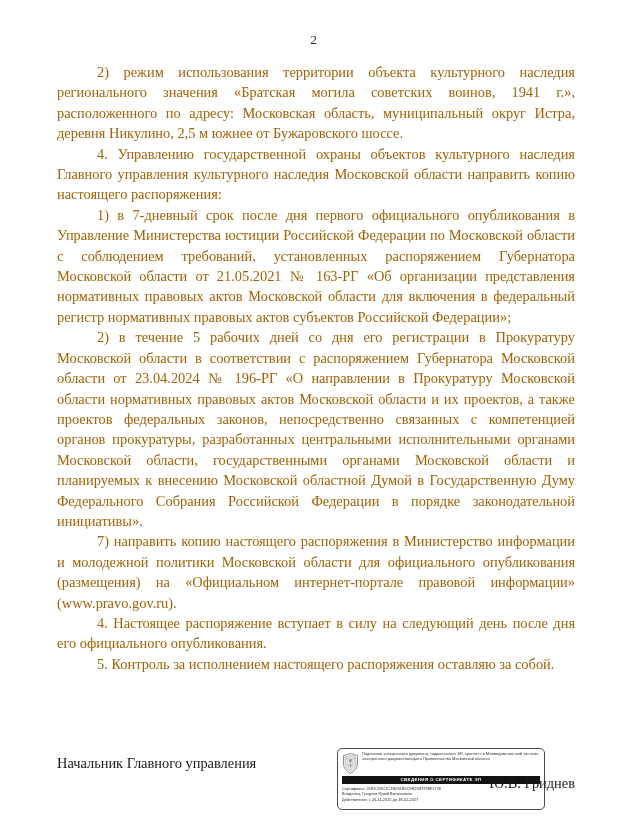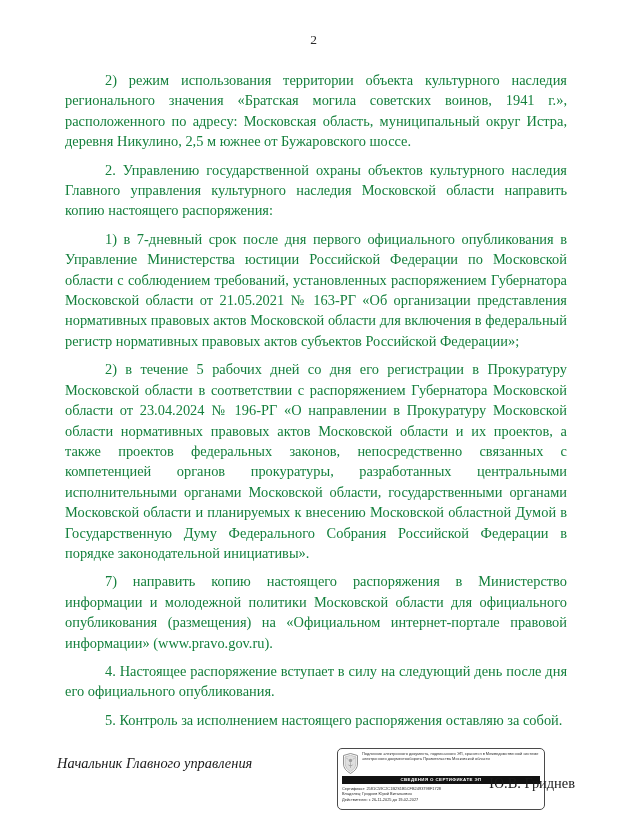--- a/index.html
+++ b/index.html
@@ -25,48 +25,47 @@
     font-size: 13.5px;
     color: #2b2b2b;
   }
   .body-area {
     position: absolute;
     top: 62px;
     left: 57px;
     width: 518px;
   }
   p.para {
-    margin: 8px;
+    margin: 0;
     padding: 0;
     font-size: 14.4px;
     line-height: 20.4px;
     text-align: justify;
     text-indent: 40px;
     text-justify: inter-word;
-    color: #15803d;
+    color: #a16207;
     hyphens: none;
   }
   .signature-block {
     position: absolute;
     left: 57px;
     top: 753px;
     width: 518px;
   }
   .sig-row {
     position: relative;
     font-size: 14.4px;
     line-height: 20.4px;
   }
   .sig-title {
     position: absolute;
     left: 0;
     top: 0;
     width: 300px;
     color: #1a1a1a;
-    font-style: italic;
   }
   .sig-name {
     position: absolute;
     right: 0;
     top: 20px;
     text-align: right;
     color: #1a1a1a;
     white-space: nowrap;
   }
   .stamp {
@@ -127,21 +126,21 @@
 </style>
 </head>
 <body>
 
 <div class="page">
 
   <div class="page-number">2</div>
 
   <div class="body-area">
     <p class="para">2) режим использования территории объекта культурного наследия регионального значения «Братская могила советских воинов, 1941 г.», расположенного по адресу: Московская область, муниципальный округ Истра, деревня Никулино, 2,5 м южнее от Бужаровского шоссе.</p>
-    <p class="para">2. Управлению государственной охраны объектов культурного наследия Главного управления культурного наследия Московской области направить копию настоящего распоряжения:</p>
+    <p class="para">4. Управлению государственной охраны объектов культурного наследия Главного управления культурного наследия Московской области направить копию настоящего распоряжения:</p>
     <p class="para">1) в 7-дневный срок после дня первого официального опубликования в Управление Министерства юстиции Российской Федерации по Московской области с соблюдением требований, установленных распоряжением Губернатора Московской области от 21.05.2021 № 163-РГ «Об организации представления нормативных правовых актов Московской области для включения в федеральный регистр нормативных правовых актов субъектов Российской Федерации»;</p>
     <p class="para">2) в течение 5 рабочих дней со дня его регистрации в Прокуратуру Московской области в соответствии с распоряжением Губернатора Московской области от 23.04.2024 № 196-РГ «О направлении в Прокуратуру Московской области нормативных правовых актов Московской области и их проектов, а также проектов федеральных законов, непосредственно связанных с компетенцией органов прокуратуры, разработанных центральными исполнительными органами Московской области, государственными органами Московской области и планируемых к внесению Московской областной Думой в Государственную Думу Федерального Собрания Российской Федерации в порядке законодательной инициативы».</p>
     <p class="para">7) направить копию настоящего распоряжения в Министерство информации и молодежной политики Московской области для официального опубликования (размещения) на «Официальном интернет-портале правовой информации» (www.pravo.gov.ru).</p>
     <p class="para">4. Настоящее распоряжение вступает в силу на следующий день после дня его официального опубликования.</p>
     <p class="para">5. Контроль за исполнением настоящего распоряжения оставляю за собой.</p>
   </div>
 
   <div class="signature-block">
     <div class="sig-row">
 

